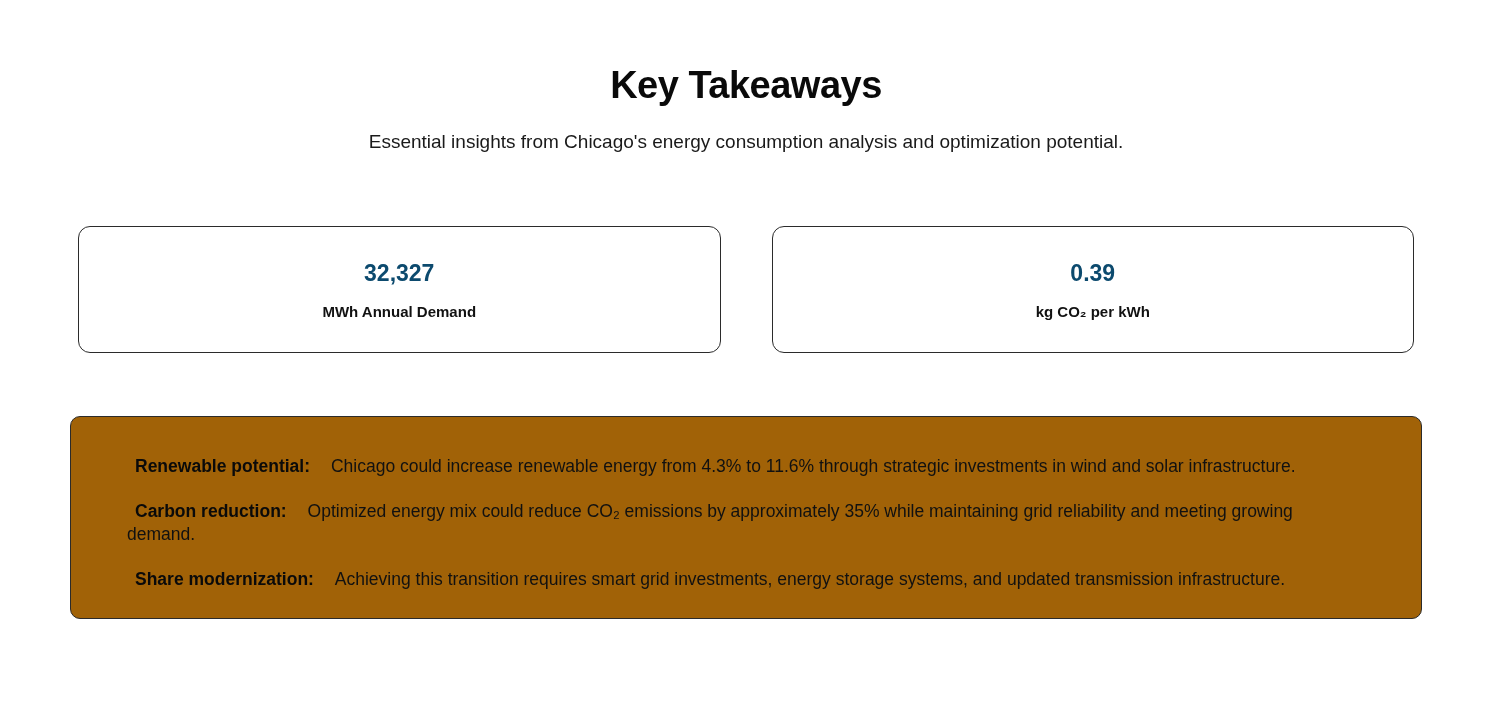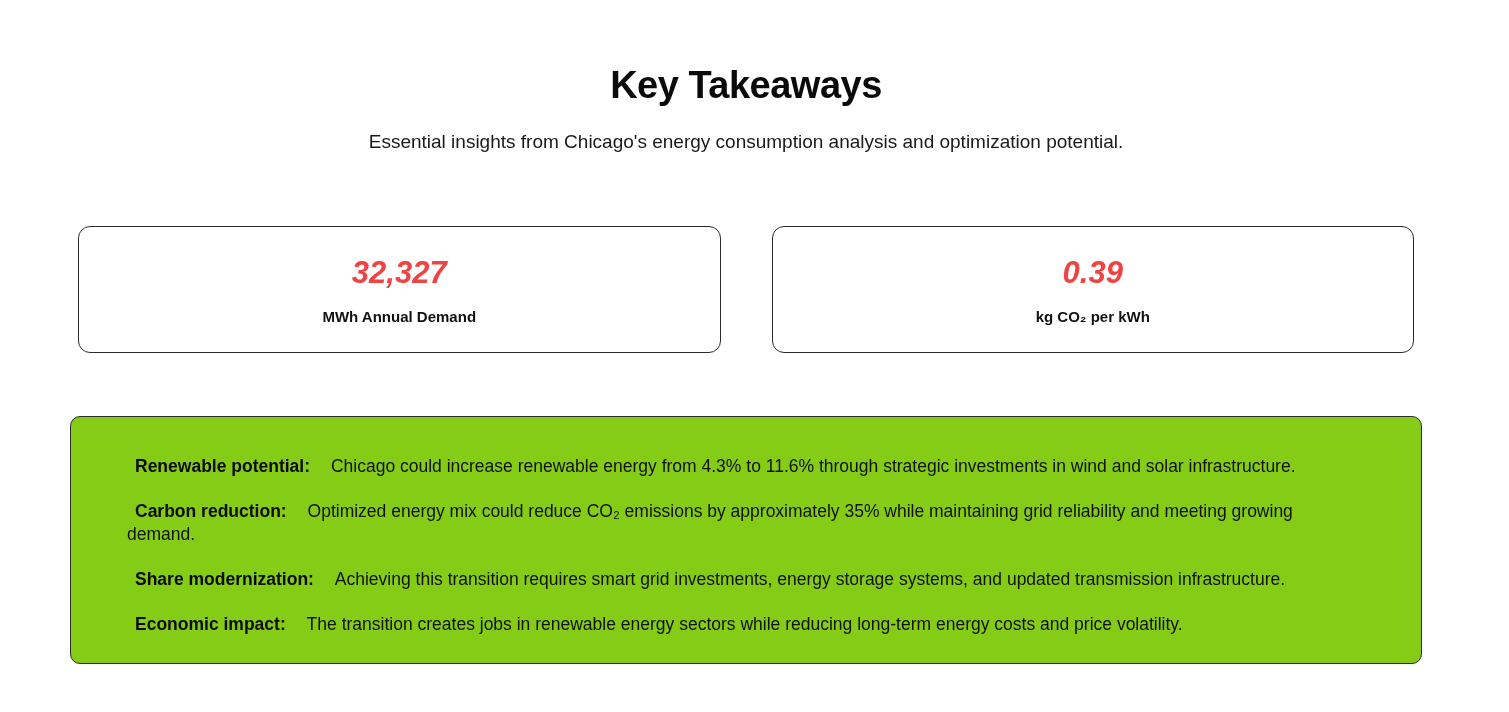--- a/index.html
+++ b/index.html
@@ -41,38 +41,37 @@
     height: 127px;
     border: 1.5px solid #2b2b2b;
     border-radius: 12px;
     background: #ffffff;
     display: flex;
     flex-direction: column;
     align-items: center;
     justify-content: center;
   }
   .stat-value {
-    font-size: 31px;
+    font-size: 23px;
     font-weight: 700;
-    color: #ef4444;
+    color: #0c4a6e;
     line-height: 1.15;
-    font-style: italic;
   }
   .stat-label {
     margin-top: 9px;
     font-size: 15px;
     font-weight: 700;
     color: #111111;
     text-align: center;
   }
   .takeaways-panel {
     margin-top: 55px;
     border: 1.5px solid #2b2b2b;
     border-radius: 10px;
-    background: #84cc16;
+    background: #a16207;
     padding: 30px 48px 27px 48px;
   }
   .takeaway-item {
     font-size: 17.5px;
     line-height: 23px;
     margin-bottom: 22px;
     color: #111111;
   }
   .takeaway-item:last-child { margin-bottom: 0; }
   .takeaway-label {
@@ -106,19 +105,15 @@
       <span>Chicago could increase renewable energy from 4.3% to 11.6% through strategic investments in wind and solar infrastructure.</span>
     </p>
     <p class="takeaway-item">
       <span class="takeaway-label">Carbon reduction:</span>
       <span>Optimized energy mix could reduce CO₂ emissions by approximately 35% while maintaining grid reliability and meeting growing demand.</span>
     </p>
     <p class="takeaway-item">
       <span class="takeaway-label">Share modernization:</span>
       <span>Achieving this transition requires smart grid investments, energy storage systems, and updated transmission infrastructure.</span>
     </p>
-    <p class="takeaway-item">
-      <span class="takeaway-label">Economic impact:</span>
-      <span>The transition creates jobs in renewable energy sectors while reducing long-term energy costs and price volatility.</span>
-    </p>
   </div>
 
 </div>
 
 </body></html>

